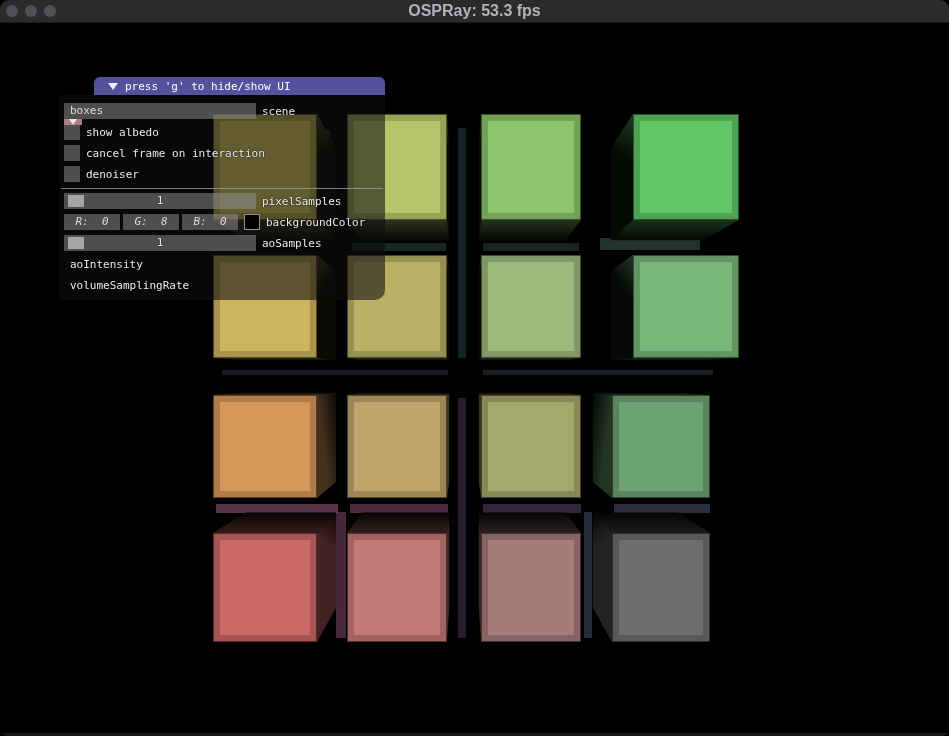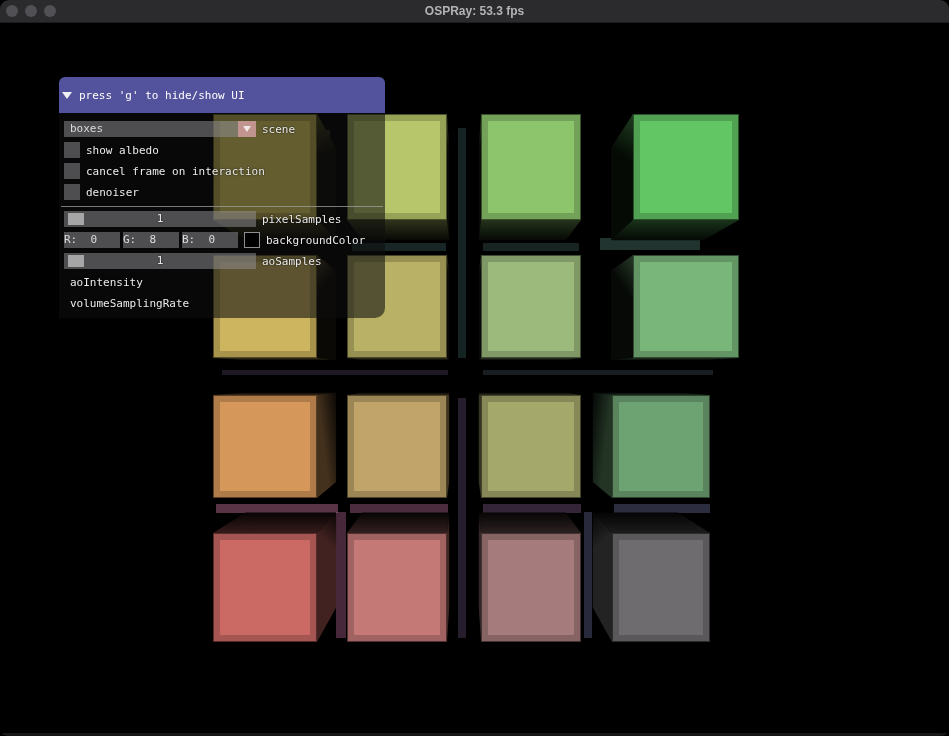--- a/index.html
+++ b/index.html
@@ -5,51 +5,51 @@
   html,body{margin:0;padding:0;background:#000;}
   body{width:949px;height:736px;overflow:hidden;position:relative;
        font-family:"DejaVu Sans Mono",monospace;}
   .window{position:absolute;inset:0;border-radius:9px 9px 8px 8px;overflow:hidden;background:#000;}
 
   
   .titlebar{position:absolute;left:0;top:0;right:0;height:22px;background:var(--titlebar_bg);
             border-bottom:1px solid #1c1c1e;z-index:30;display:flex;align-items:center;}
   .traffic{position:absolute;left:6px;top:5px;display:flex;gap:7px;}
   .dot{width:12px;height:12px;border-radius:50%;background:var(--traffic_light);}
-  .wintitle{flex:1;text-align:center;font-family:"Liberation Sans",sans-serif;font-size:12px;
+  .wintitle{flex:1;text-align:center;font-family:"Liberation Sans",sans-serif;font-size:16px;
             font-weight:bold;color:var(--titlebar_text);}
 
   
   .viewport{position:absolute;inset:0;background:#000;}
   #scene-svg{position:absolute;left:0;top:0;}
   .bottom-edge{position:absolute;left:0;right:0;bottom:0;height:3px;background:#17171a;z-index:25;}
 
   
   .panel{position:absolute;left:59px;top:77px;width:326px;z-index:20;font-size:11px;}
-  .panel-header{height:36px;background:var(--panel_header_bg);border-radius:6px 6px 0 0;
-                display:flex;align-items:center;gap:7px;padding-left:3px;color:#fff;}
+  .panel-header{height:18px;background:var(--panel_header_bg);border-radius:6px 6px 0 0;
+                display:flex;align-items:center;gap:7px;padding-left:14px;color:#fff;margin-left:35px;}
   .tri-down-lg{width:0;height:0;border-left:5px solid transparent;border-right:5px solid transparent;
                border-top:7px solid #f0f0f5;}
   .panel-body{background:var(--panel_bg);border-radius:0 0 10px 0;padding:8px 0 2px 0;}
   .row{display:flex;align-items:center;height:16px;margin:0 0 5px 5px;}
   .wlabel{margin-left:6px;color:var(--text);white-space:pre;text-shadow:0 0 2px rgba(0,0,0,.9);}
   .frame{background:var(--frame_bg);}
-  .combo{width:192px;height:16px;display:flex;align-items:stretch;}
+  .combo{width:192px;height:16px;display:flex;align-items:stretch;flex-direction:column;}
   .combo-value{flex:1;padding-left:6px;line-height:16px;color:#dcdcdc;white-space:pre;}
   .combo-btn{width:18px;display:flex;align-items:center;justify-content:center;background:var(--combo_button_bg);}
   .tri-down-sm{width:0;height:0;border-left:4px solid transparent;border-right:4px solid transparent;
                border-top:6px solid #efe6e6;}
   .checkbox{width:16px;height:16px;flex:0 0 16px;}
   .separator{height:1px;background:var(--separator);margin:6px 2px 4px 2px;opacity:.75;}
   .slider{width:192px;height:16px;position:relative;}
   .grab{position:absolute;top:2px;width:16px;height:12px;background:var(--slider_grab);}
   .slider-value{position:absolute;left:0;right:0;top:0;text-align:center;line-height:16px;
                 color:#e8e8e8;text-shadow:0 0 2px rgba(0,0,0,.8);}
-  .dragbox{width:56px;height:16px;margin-right:3px;line-height:16px;
-           color:#dcdcdc;white-space:pre;}
+  .dragbox{width:56px;height:16px;margin-right:3px;text-align:center;line-height:16px;
+           color:#dcdcdc;white-space:pre;font-style:italic;}
   .swatch{width:16px;height:16px;margin-left:3px;border:1px solid var(--swatch_border);box-sizing:border-box;}
 </style>
 </head>
 <body>
 
 <div class="window">
 
   <div class="viewport">
     <svg id="scene-svg" width="949" height="736" viewBox="0 0 949 736">
         <defs>

